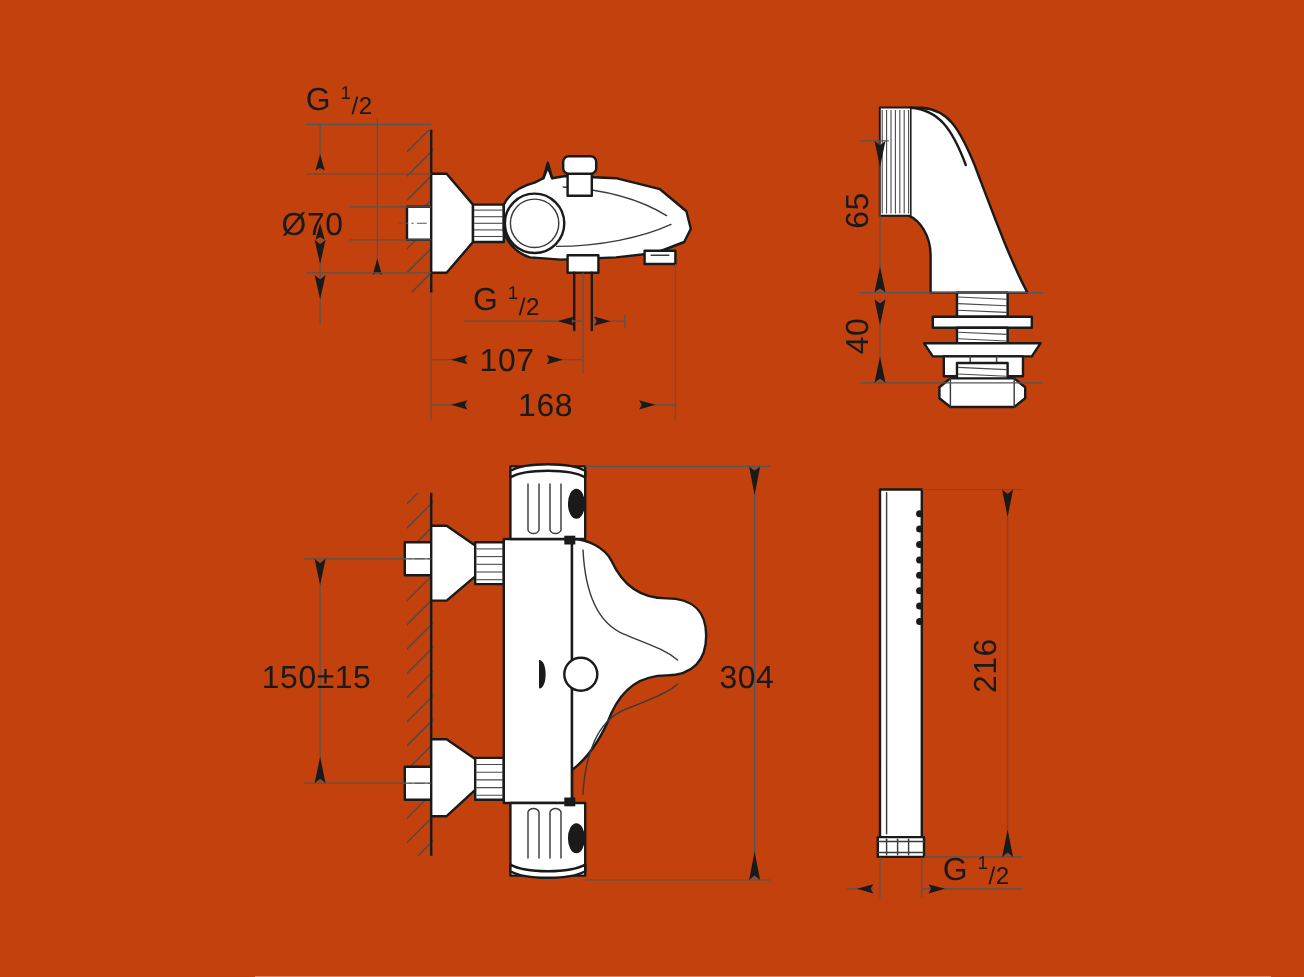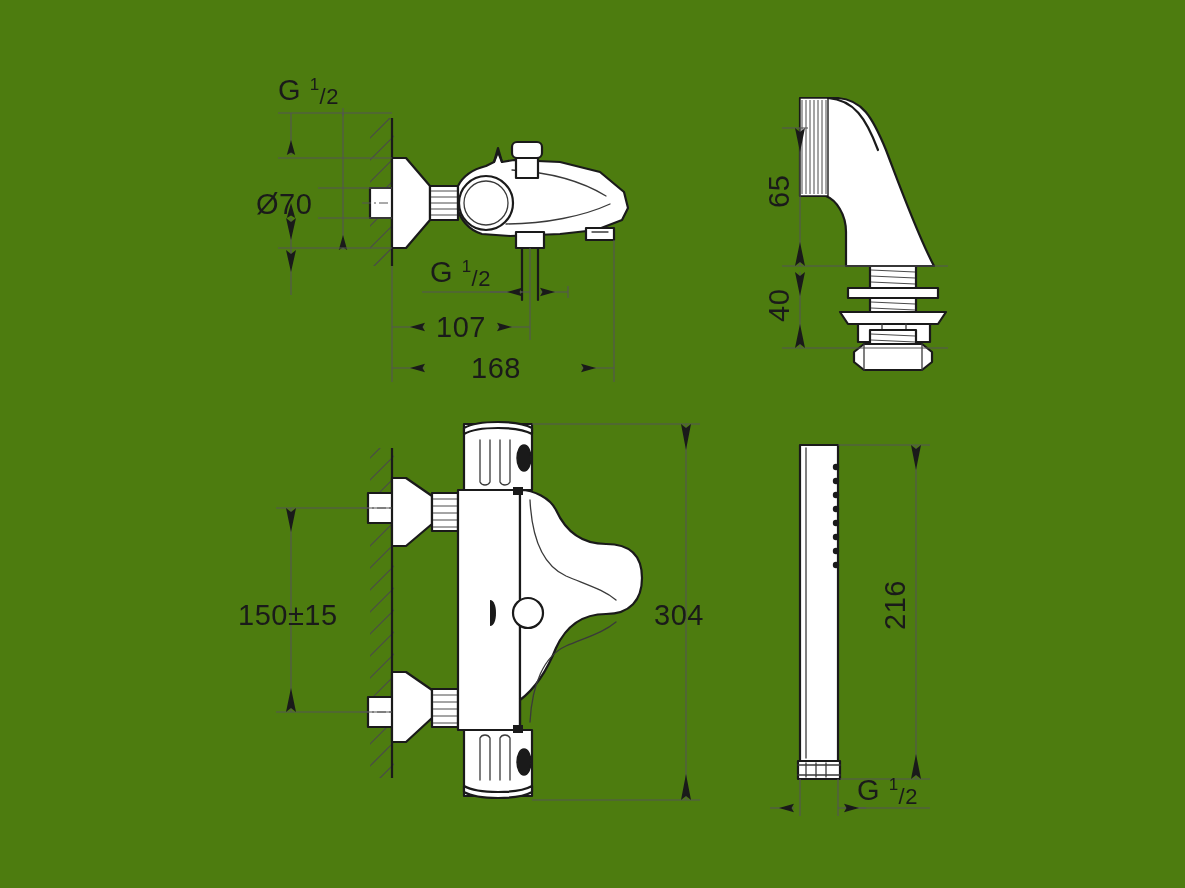--- a/index.html
+++ b/index.html
@@ -1,18 +1,18 @@
 <!DOCTYPE html>
 <html><head>
 <meta charset="utf-8">
 <title>Technical Drawing</title>
 <style>
   html,body{margin:0;padding:0;background:#ffffff;}
   body{font-family:"Liberation Sans","DejaVu Sans",sans-serif;}
-  #sheet{position:relative;width:1185px;height:888px;background:#4d7c0f;overflow:hidden;}
+  #sheet{position:relative;width:1185px;height:888px;background:#c2410c;overflow:hidden;}
   svg.drawing{position:absolute;left:0;top:0;width:1185px;height:888px;display:block;}
   .dimtext{font-family:"Liberation Sans","DejaVu Sans",sans-serif;font-size:29px;fill:#1a1a1a;letter-spacing:0.5px;}
   .sup{font-size:17px;}
   .sub{font-size:22px;}
   .outline{fill:none;stroke:#1a1a1a;stroke-width:2.2;stroke-linejoin:round;stroke-linecap:round;}
   .outline-thin{fill:none;stroke:#3a3a3a;stroke-width:1.3;stroke-linejoin:round;stroke-linecap:round;}
   .fillw{fill:#ffffff;stroke:#1a1a1a;stroke-width:2.2;stroke-linejoin:round;}
   .fillw-thin{fill:#ffffff;stroke:#1a1a1a;stroke-width:1.4;stroke-linejoin:round;}
   .dimline{stroke:#555555;stroke-width:1.1;fill:none;}
   .extline{stroke:#555555;stroke-width:1.1;fill:none;}

